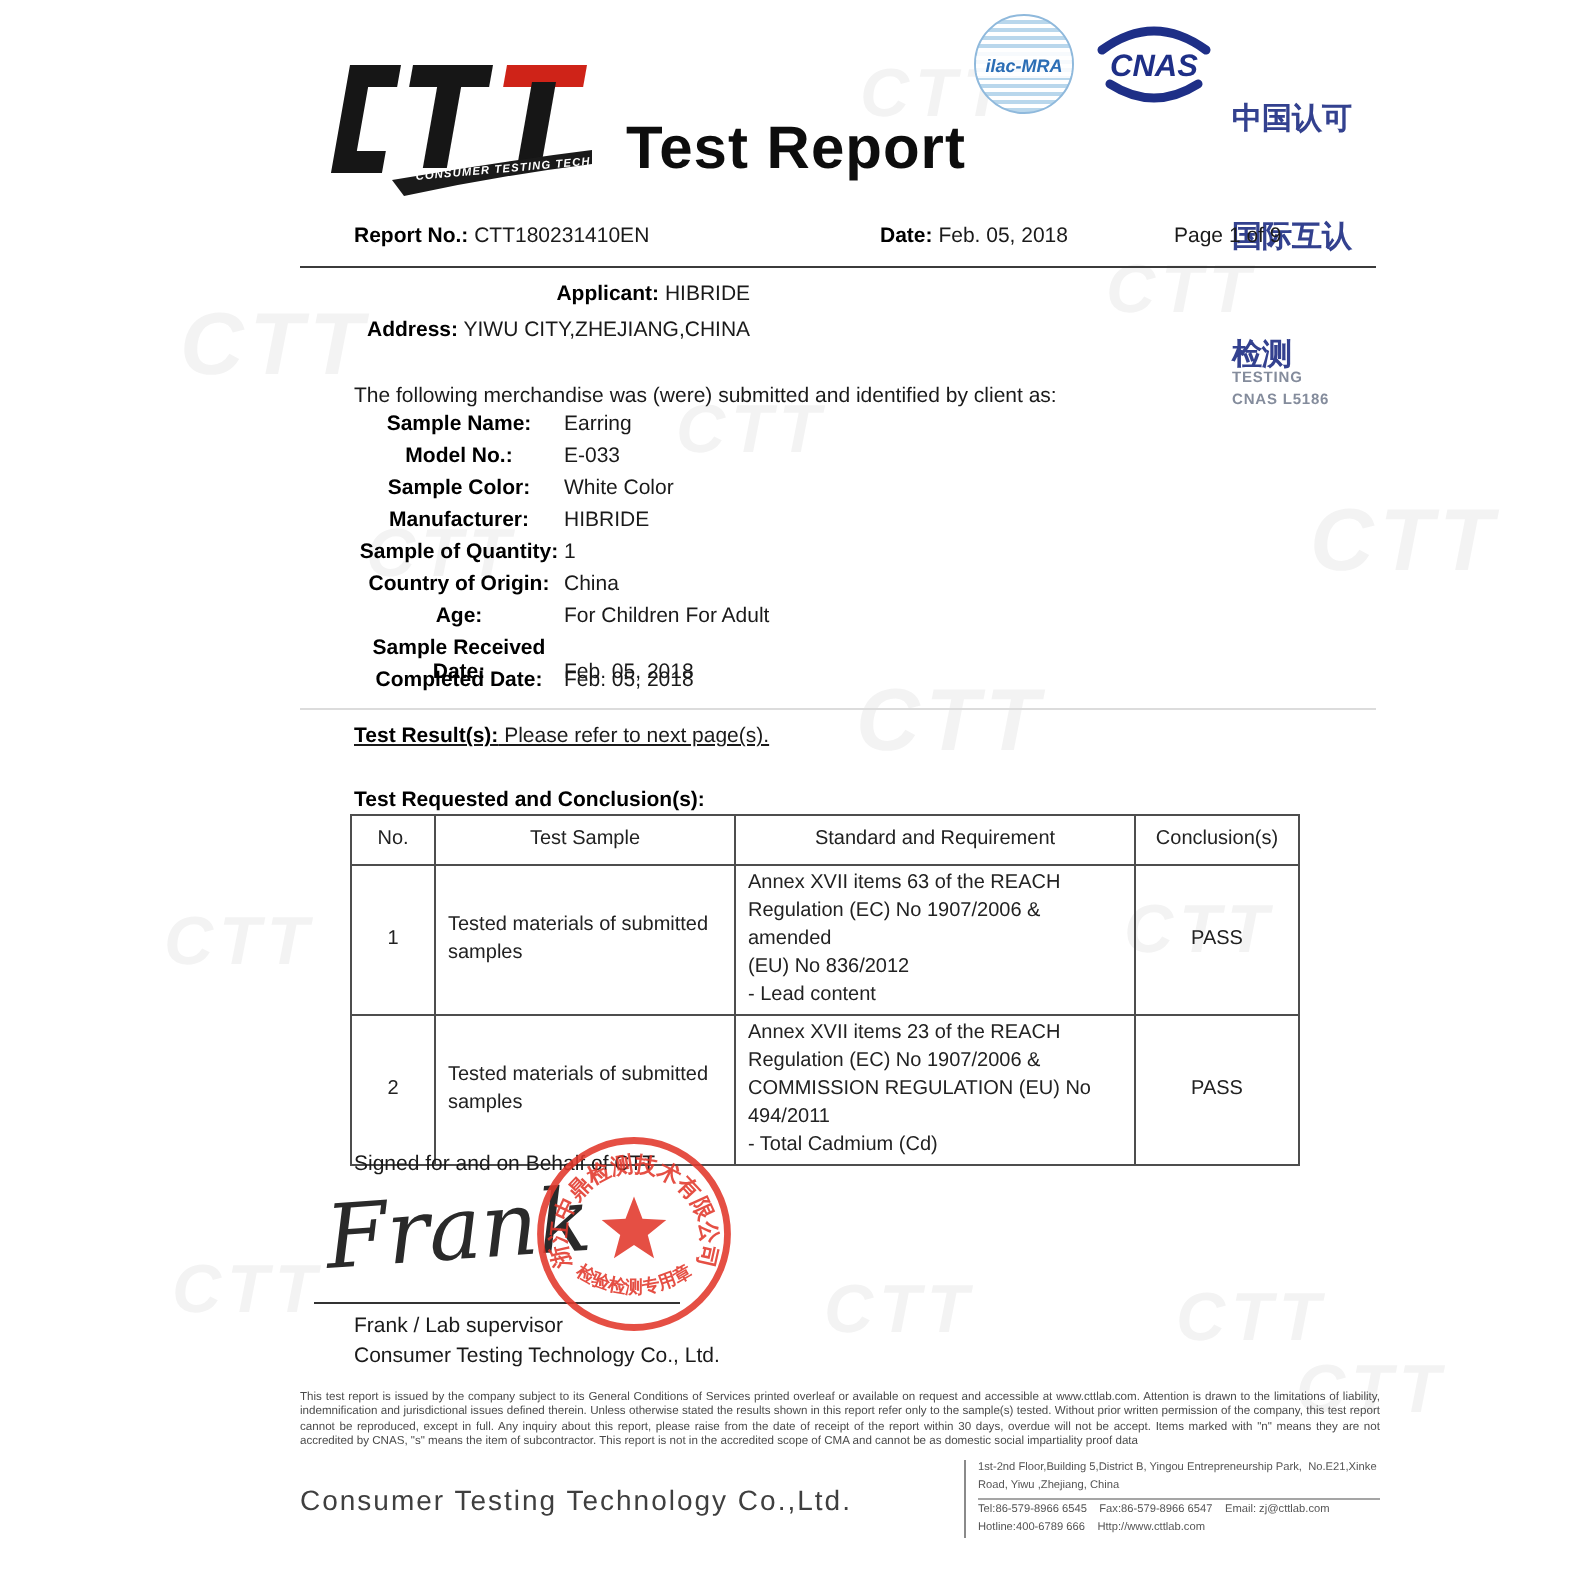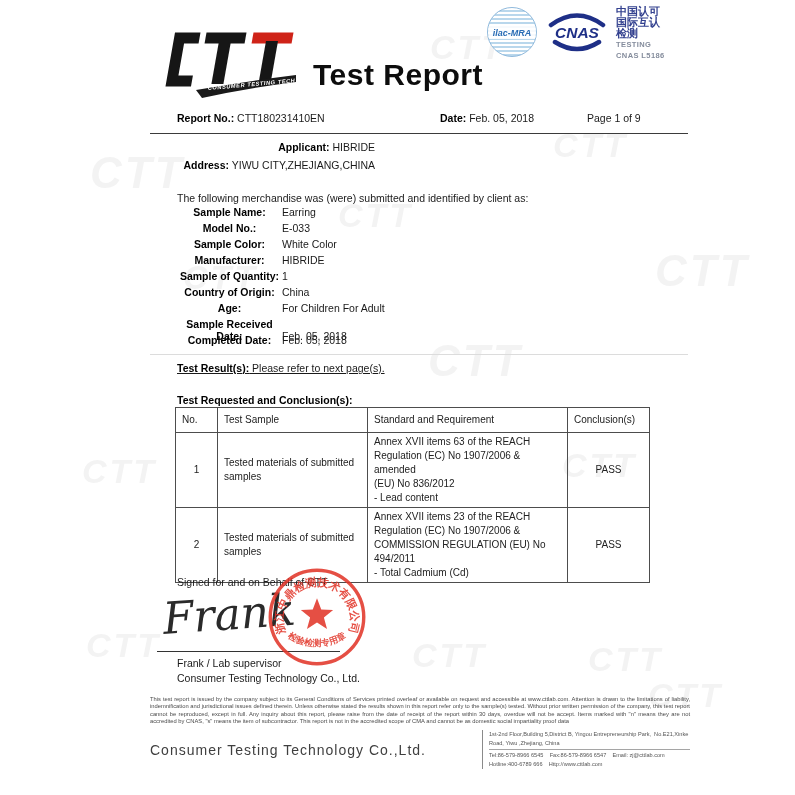--- a/index.html
+++ b/index.html
@@ -25,21 +25,21 @@
     background:repeating-linear-gradient(180deg,#ffffff 0 2px,#b9d7ec 2px 4px);
     text-align:right;
   }
   .ilac-band {
     position:absolute; top:18px; left:0; right:0; height:13px;
     background:rgba(255,255,255,0.88); display:flex; align-items:center; justify-content:center;
     font-size:9px; font-weight:bold; font-style:italic; color:#2a6db5;
   }
   .cnas-logo { position:absolute; left:546px; top:12px; }
   .accr-text { position:absolute; left:616px; top:6px; line-height:11px; }
-  .accr-text .cn { font-size:11px; font-weight:bold; color:#33418f; }
+  .accr-text .cn { font-size:15px; font-weight:bold; color:#33418f;margin-top:48px; }
   .accr-text .en { font-size:7.5px; font-weight:bold; color:#848c9c; letter-spacing:0.4px; }
   
   .meta { position:absolute; left:150px; top:112px; width:538px; height:16px; font-size:10.5px; }
   .meta .m1 { position:absolute; left:27px; }
   .meta .m2 { position:absolute; left:250px;padding-left:40px; }
   .meta .m3 { position:absolute; left:437px; }
   .bold { font-weight:bold; color:#000; }
   .rule1 { position:absolute; left:150px; top:133px; width:538px; height:1px; background:#3b3b3b; }
   .rule2 { position:absolute; left:150px; top:354px; width:538px; height:1px; background:#dcdcdc; }
   
@@ -48,21 +48,21 @@
   .client .lbl { display:inline-block; width:52px; font-weight:bold; color:#000; }
   .intro { position:absolute; left:177px; top:192px; font-size:10.5px; }
   .fields { position:absolute; left:177px; top:206px; font-size:10.5px; }
   .fields .row { height:16px; }
   .fields .lbl { display:inline-block; width:105px; font-weight:bold; color:#000;text-align:center; }
   
   .results { position:absolute; left:177px; top:362px; font-size:10.5px; text-decoration:underline; }
   .concl-heading { position:absolute; left:177px; top:394px; font-size:10.5px; font-weight:bold; color:#000; }
   .tbl { position:absolute; left:175px; top:407px; border-collapse:collapse; font-size:10px; line-height:14px; color:#222; }
   .tbl th, .tbl td { border:1px solid #4d4d4d; padding:2px 6px; font-weight:normal; }
-  .tbl th { text-align:left; height:20px; }
+  .tbl th { text-align:center; height:20px; }
   .tbl td.c { text-align:center; }
   .pre { white-space:pre-line; }
   
   .signed-for { position:absolute; left:177px; top:576px; font-size:10.5px; }
   .sig-svg { position:absolute; left:150px; top:584px; }
   .sig-line { position:absolute; left:157px; top:651px; width:183px; height:1px; background:#333; }
   .signer { position:absolute; left:177px; top:657px; font-size:10.5px; }
   .sig-company { position:absolute; left:177px; top:672px; font-size:10.5px; }
   .stamp { position:absolute; left:266px; top:566px; opacity:0.88; }
   

